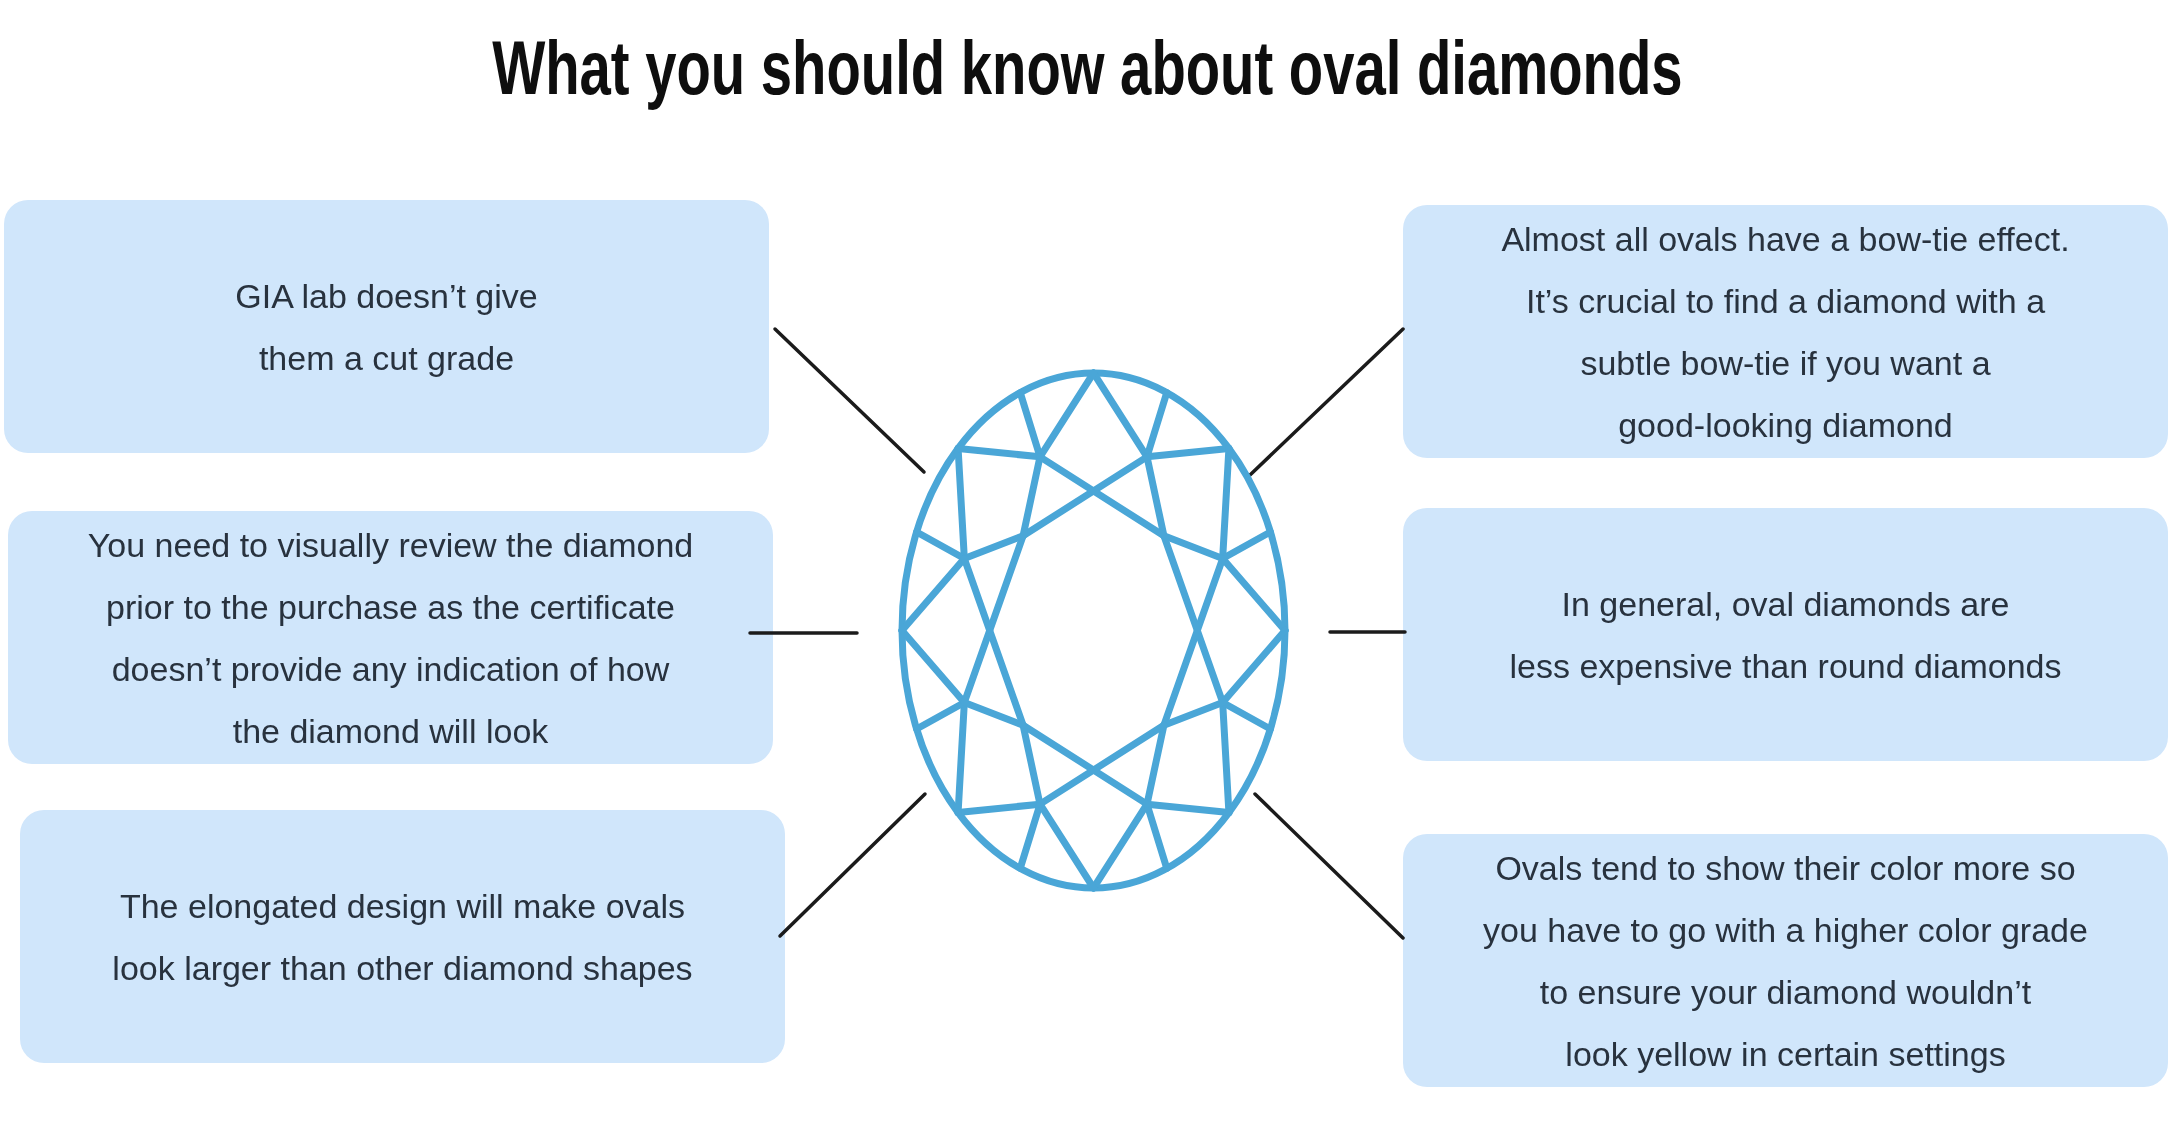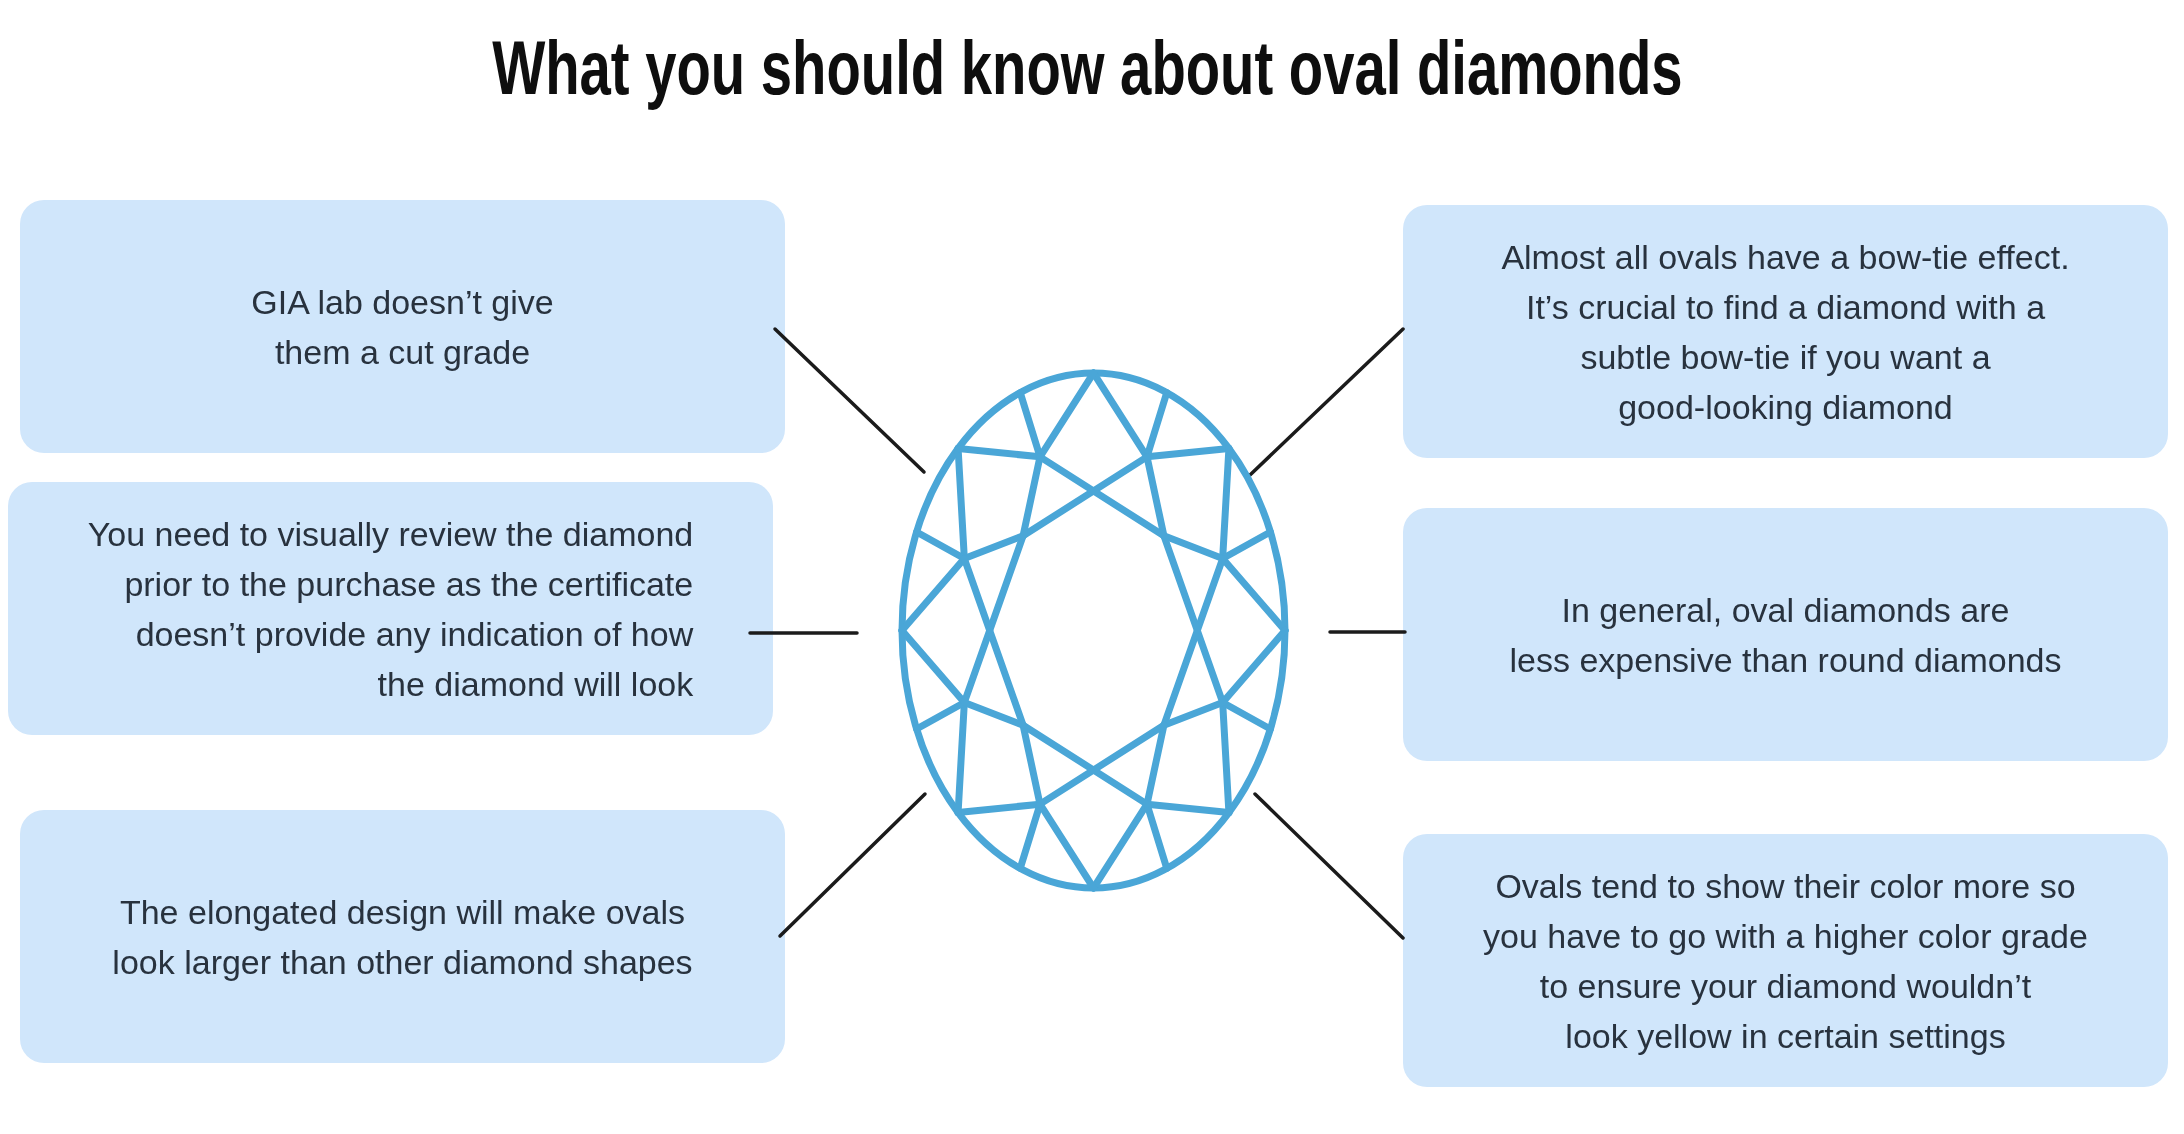--- a/index.html
+++ b/index.html
@@ -42,26 +42,26 @@
     border-radius:24px;
     display:flex;
     align-items:center;
     justify-content:center;
     text-align:center;
     padding:10px 18px;
   }
   .box-text{
     color:var(--box-text);
     font-size:34px;
-    line-height:50px;
+    line-height:62px;
     white-space:pre-line;
     font-weight:400;
   }
-  .box-l1{left:20px;top:200px;}
-  .box-l2{left:8px;top:482px;text-align:right;}
+  .box-l1{left:4px;top:200px;}
+  .box-l2{left:8px;top:511px;}
   .box-l3{left:20px;top:810px;align-items:center;}
   .box-r1{left:1403px;top:205px;}
   .box-r2{left:1403px;top:508px;}
   .box-r3{left:1403px;top:810px;margin-top:24px;}
   .overlay{
     position:absolute;left:0;top:0;width:2184px;height:1134px;
     pointer-events:none;
   }
 </style>
 </head>

